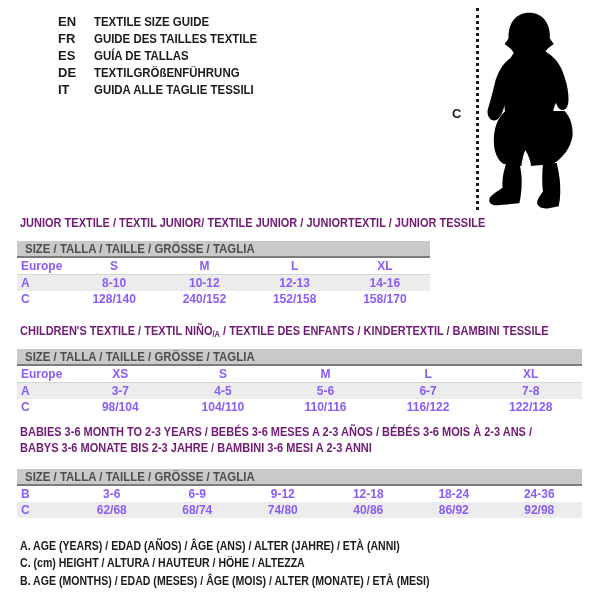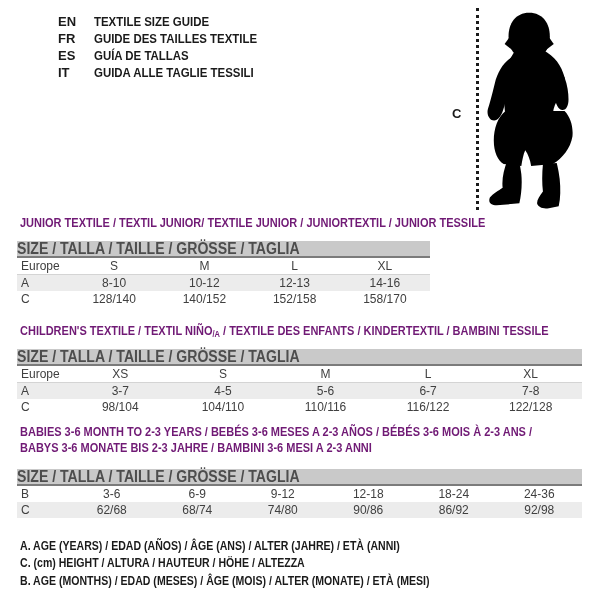--- a/index.html
+++ b/index.html
@@ -19,24 +19,24 @@
   #height-line{position:absolute;left:476px;top:8px;height:202px;width:0;border-left:3px dotted #1a1a1a;}
   #height-label{position:absolute;left:452px;top:106px;font-weight:bold;font-size:13px;}
   #baby-figure{position:absolute;left:482px;top:4px;}
 
   
   .sec-title{position:absolute;left:20px;font-weight:bold;font-size:12.5px;line-height:16px;color:#701a75;}
   .sec-title sub{font-size:8.5px;vertical-align:-2px;}
   .size-table{position:absolute;left:17px;}
   .size-bar{
     background:#c9c9c9;border-bottom:2px solid #7b7b7b;height:15px;
-    display:flex;align-items:center;padding-left:0;
-    font-weight:bold;font-size:16px;color:#4d4d4d;
+    display:flex;align-items:center;padding-left:8px;
+    font-weight:bold;font-size:13px;color:#4d4d4d;
   }
-  .t-row{display:flex;height:16px;align-items:center;font-size:12px;color:#404040;}
+  .t-row{display:flex;height:16px;align-items:center;font-size:12px;color:#8b5cf6;font-weight:bold;}
   .t-row.shaded{background:#ececec;}
   .t-row.divider{border-bottom:1px solid #d4d4d4;}
   .t-cell-label{flex:0 0 48px;padding-left:4px;text-align:left;}
   .t-cell{flex:1;text-align:center;}
 
   #table-junior{top:241px;width:413px;}
   #title-junior{top:215px;}
   #table-children{top:349px;width:565px;}
   #title-children{top:323px;}
   #table-babies{top:469px;width:565px;}
@@ -56,20 +56,24 @@
     </div>
     <div class="lang-row">
       <span class="lang-code">FR</span>
       <span class="cond">GUIDE DES TAILLES TEXTILE</span>
     </div>
     <div class="lang-row">
       <span class="lang-code">ES</span>
       <span class="cond">GUÍA DE TALLAS</span>
     </div>
     <div class="lang-row">
+      <span class="lang-code">DE</span>
+      <span class="cond">TEXTILGRÖßENFÜHRUNG</span>
+    </div>
+    <div class="lang-row">
       <span class="lang-code">IT</span>
       <span class="cond">GUIDA ALLE TAGLIE TESSILI</span>
     </div>
   </div>
 
 <div id="height-line"></div>
 <div id="height-label">C</div>
 <svg id="baby-figure" width="116" height="210" viewBox="0 0 118 212" aria-hidden="true">
   <g fill="#000000">
 
@@ -117,21 +121,21 @@
     <div class="t-row shaded">
       <div class="t-cell-label">A</div>
       <div class="t-cell">8-10</div>
       <div class="t-cell">10-12</div>
       <div class="t-cell">12-13</div>
       <div class="t-cell">14-16</div>
     </div>
     <div class="t-row">
       <div class="t-cell-label">C</div>
       <div class="t-cell">128/140</div>
-      <div class="t-cell">140/152</div>
+      <div class="t-cell">240/152</div>
       <div class="t-cell">152/158</div>
       <div class="t-cell">158/170</div>
     </div>
   </div>
 <div class="size-table" id="table-children">
     <div class="size-bar">
       <span class="cond">SIZE / TALLA / TAILLE / GRÖSSE / TAGLIA</span>
     </div>
     <div class="t-row divider">
       <div class="t-cell-label">Europe</div>
@@ -169,21 +173,21 @@
       <div class="t-cell">9-12</div>
       <div class="t-cell">12-18</div>
       <div class="t-cell">18-24</div>
       <div class="t-cell">24-36</div>
     </div>
     <div class="t-row shaded">
       <div class="t-cell-label">C</div>
       <div class="t-cell">62/68</div>
       <div class="t-cell">68/74</div>
       <div class="t-cell">74/80</div>
-      <div class="t-cell">90/86</div>
+      <div class="t-cell">40/86</div>
       <div class="t-cell">86/92</div>
       <div class="t-cell">92/98</div>
     </div>
   </div>
 
 <div id="footnotes">
     <div class="footnote">
       <span class="cond">A. AGE (YEARS) / EDAD (AÑOS) / ÂGE (ANS) / ALTER (JAHRE) / ETÀ (ANNI)</span>
     </div>
     <div class="footnote">

